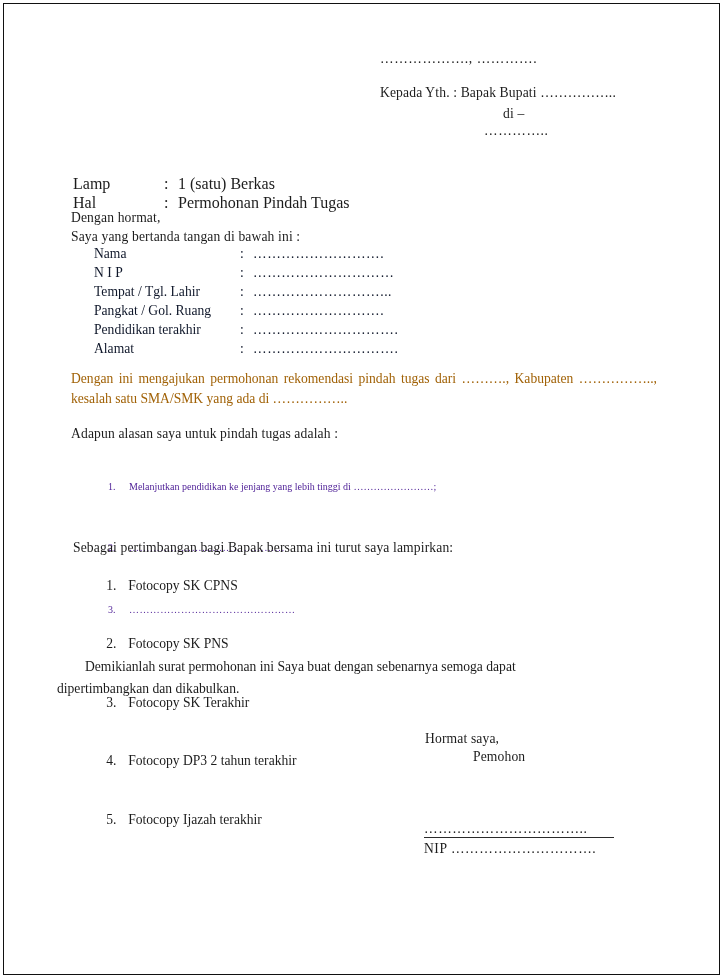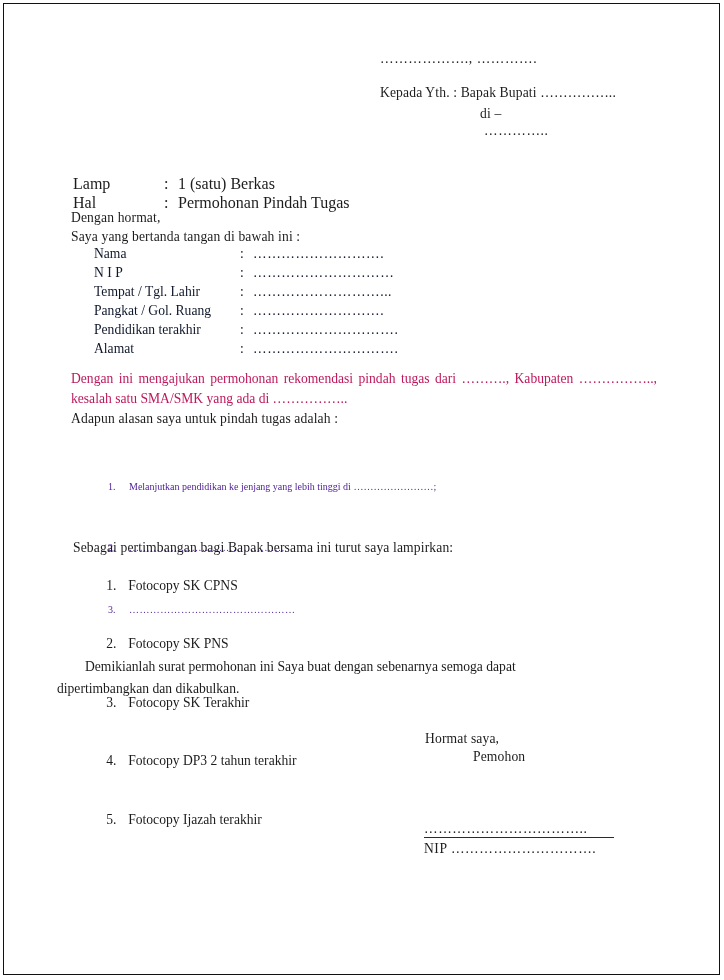--- a/index.html
+++ b/index.html
@@ -46,21 +46,21 @@
     white-space: pre;
     letter-spacing: 0.01em;
     color: #1c1c1c;
   }
   .dots {
     letter-spacing: 0.04em;
   }
   
   #date-line      { left: 377px; top: 46px; }
   #addressee-line { left: 377px; top: 80px; }
-  #di-line        { left: 477px; top: 101px; }
+  #di-line        { left: 500px; top: 101px; }
   #di-dots        { left: 481px; top: 118px; }
 
   
   .meta-row {
     position: absolute;
     left: 46px;
     font-size: 16px;
     line-height: 19px;
     white-space: pre;
     color: #1c1c1c;
@@ -95,23 +95,23 @@
   
   #para-request {
     position: absolute;
     left: 68px;
     top: 366px;
     width: 586px;
     font-size: 13.6px;
     line-height: 20px;
     text-align: justify;
     text-align-last: left;
-    color: #be185d;
-  }
-  #para-reason-intro { left: 68px; top: 406px; text-align: right; }
+    color: #a16207;
+  }
+  #para-reason-intro { left: 68px; top: 421px; text-align: right; }
 
   
   #reasons {
     position: absolute;
     left: 85px;
     top: 453px;
     font-size: 10px;
     line-height: 20.5px;
     color: #4c1d95;
   }

